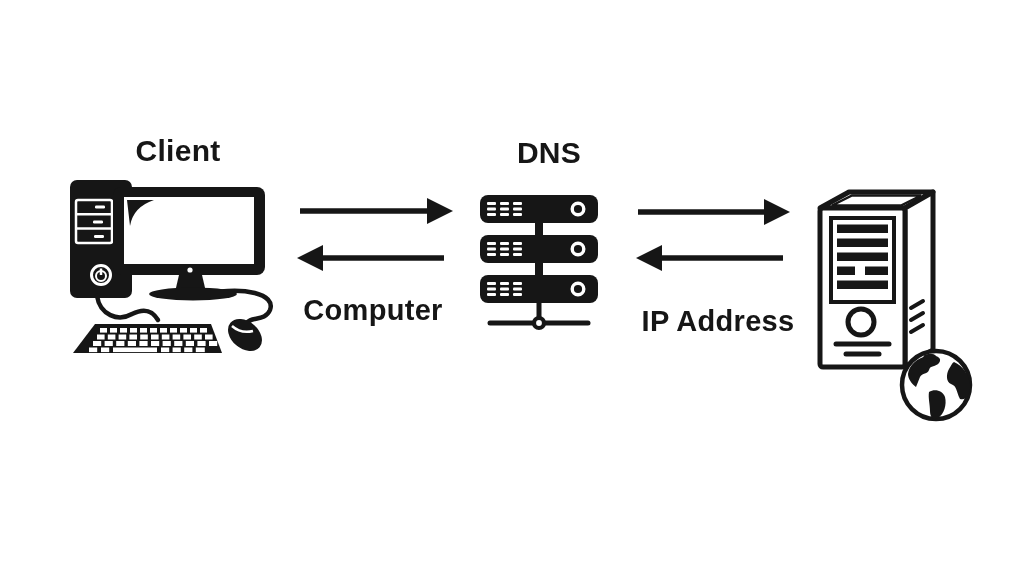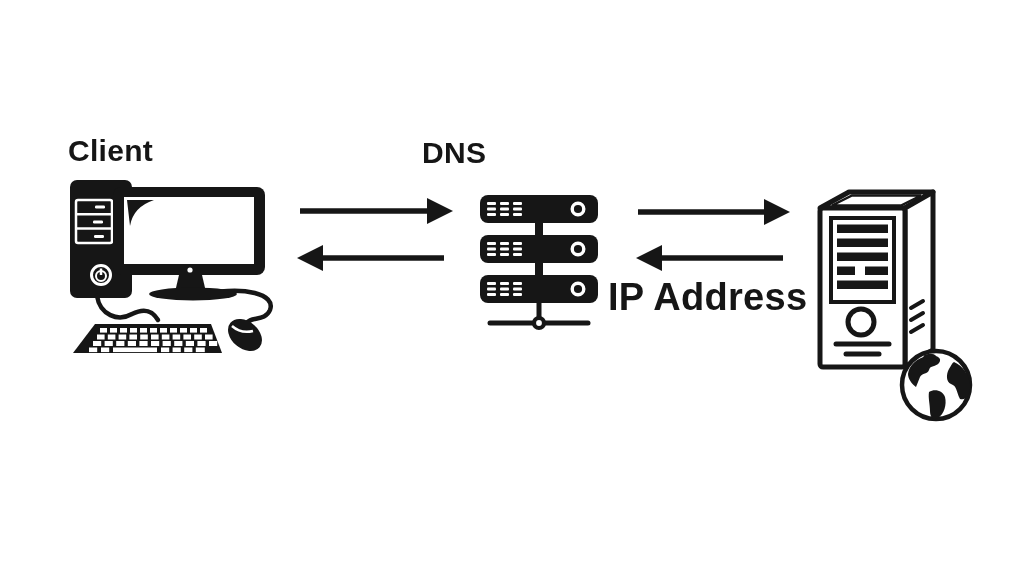--- a/index.html
+++ b/index.html
@@ -12,33 +12,33 @@
     font-family: "Liberation Sans", sans-serif;
   }
   .art {
     position: absolute;
     left: 0; top: 0;
     width: 1024px; height: 567px;
   }
   .lbl {
     position: absolute;
     width: 220px;
-    text-align: left;
+    text-align: center;
     font-weight: bold;
     color: #161616;
     font-size: 30px;
     line-height: 1.05;
     letter-spacing: 0.3px;
     white-space: nowrap;
   }
   #client-label    { left:  68px; top: 135px; }
-  #dns-label       { left: 422px; top: 137px; }
+  #dns-label       { left: 439px; top: 137px; }
   #webserver-label { left: 763px; top: 132px; }
   #computer-label  { left: 263px; top: 295px; font-size: 29px; }
-  #ipaddress-label { left: 608px; top: 278px; font-size: 38px; }
+  #ipaddress-label { left: 608px; top: 306px; font-size: 29px; }
 </style>
 </head>
 <body>
 
 <div class="canvas">
 
   <svg class="art" viewBox="0 0 1024 567" xmlns="http://www.w3.org/2000/svg">
 
     <g fill="#161616">
 
@@ -230,14 +230,15 @@
           <path d="M929,392 c6,-4 14,-1 16,5 c2,8 -1,17 -7,21 c-4,3 -8,0 -8,-7 c0,-7 -2,-13 -1,-19 z"></path>
           <path d="M954,362 c9,4 15,13 16,22 c1,9 -3,17 -10,15 c-4,-8 -3,-13 -9,-15 c-5,-2 -5,-10 -2,-15 c2,-3 3,-6 5,-7 z"></path>
           <path d="M923,356 c4,-3 11,-3 13,0 c-3,4 -10,4 -13,0 z"></path>
         </g>
       </g>
     </g>
   </svg>
 
   <div class="lbl" id="client-label">Client</div>
   <div class="lbl" id="dns-label">DNS</div>
+  <div class="lbl" id="computer-label">Computer</div>
   <div class="lbl" id="ipaddress-label">IP Address</div>
 </div>
 
 </body></html>

